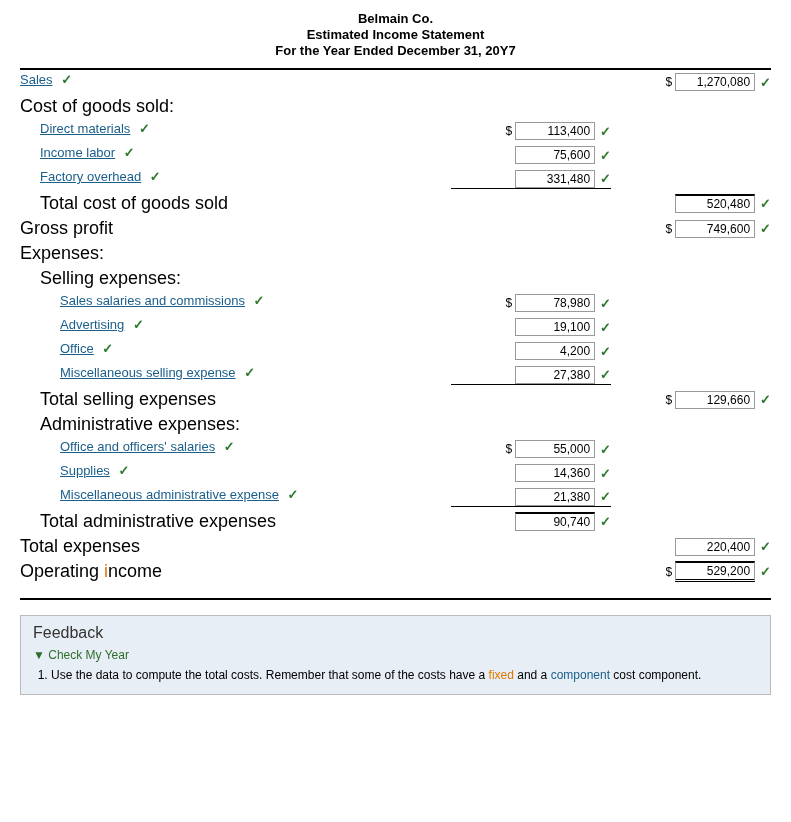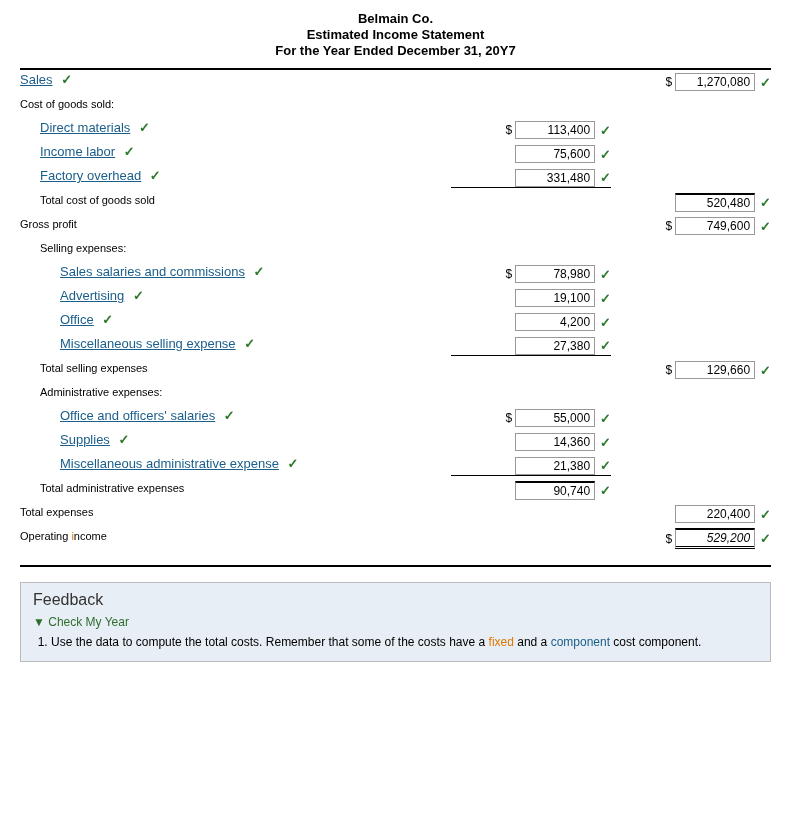--- a/index.html
+++ b/index.html
@@ -44,21 +44,21 @@
     }
 
     .link-label {
       color: #1a5e8a;
       text-decoration: underline;
       cursor: pointer;
       font-size: 13px;
     }
 
     .plain-label {
-      font-size: 11px;
+      font-size: 18px;
       color: #000;
     }
 
     .total-row .input-box {
       border-top: 2px solid #000;
     }
 
     .feedback-box {
       margin-top: 15px;
       border: 1px solid #bbb;
@@ -190,20 +190,25 @@
         <span class="plain-label">Gross profit</span>
       </div>
       <div class="mid-col"></div>
       <div class="right-col">
         <span class="dollar-sign">$</span>
         <input class="input-box" type="text" value="749,600" style="">
         <span class="check-icon">✓</span>
       </div>
     </div>
 
+    <div class="row">
+      <div class="label-col">
+        <span class="plain-label">Expenses:</span>
+      </div>
+    </div>
 
     <div class="row">
       <div class="label-col indent1">
         <span class="plain-label">Selling expenses:</span>
       </div>
     </div>
 
     <div class="row">
       <div class="label-col indent2">
         <span class="link-label">Sales salaries and commissions</span>
@@ -330,21 +335,21 @@
       </div>
     </div>
 
     <div class="row" style="border-bottom: 2px solid #000; padding-bottom: 16px;">
       <div class="label-col">
         <span class="plain-label">Operating <span style="color:#e07800">i</span>ncome</span>
       </div>
       <div class="mid-col"></div>
       <div class="right-col">
         <span class="dollar-sign">$</span>
-        <input class="input-box" type="text" style="border-top: 2px solid rgb(0, 0, 0); border-bottom: 3px double rgb(0, 0, 0); font-style: italic;" value="529,200">
+        <input class="input-box" type="text" style="border-top: 2px solid rgb(0, 0, 0); border-bottom: 3px double rgb(0, 0, 0);" value="529,200">
         <span class="check-icon">✓</span>
       </div>
     </div>
 
   </div>
 
   <div class="feedback-box">
     <div class="feedback-title">Feedback</div>
     <div class="check-work">Check My Year</div>
     <ol class="feedback-note">

